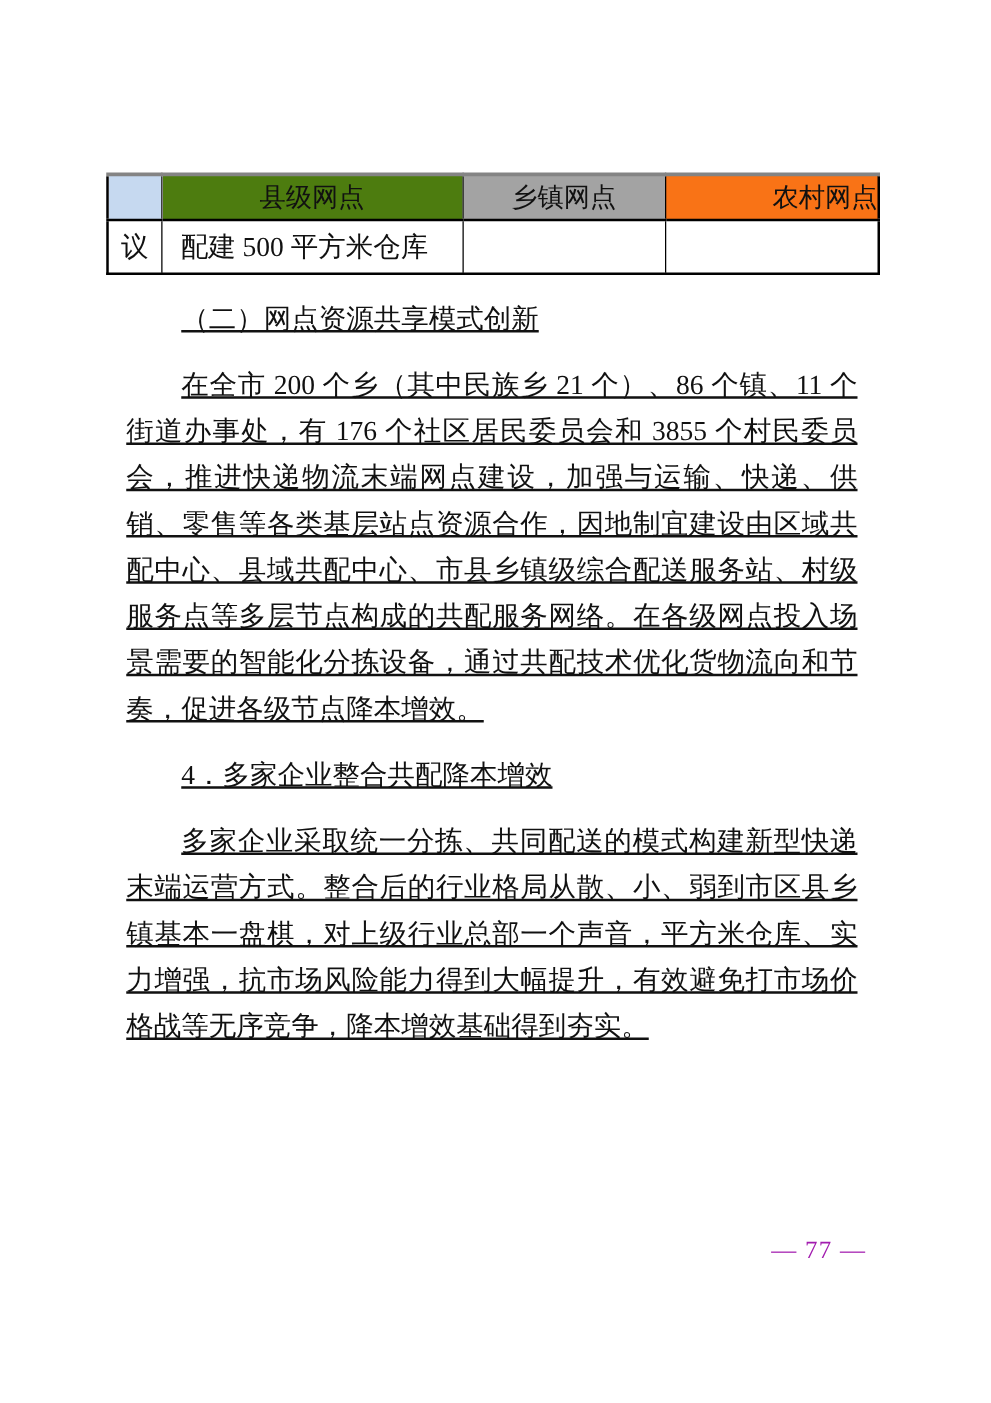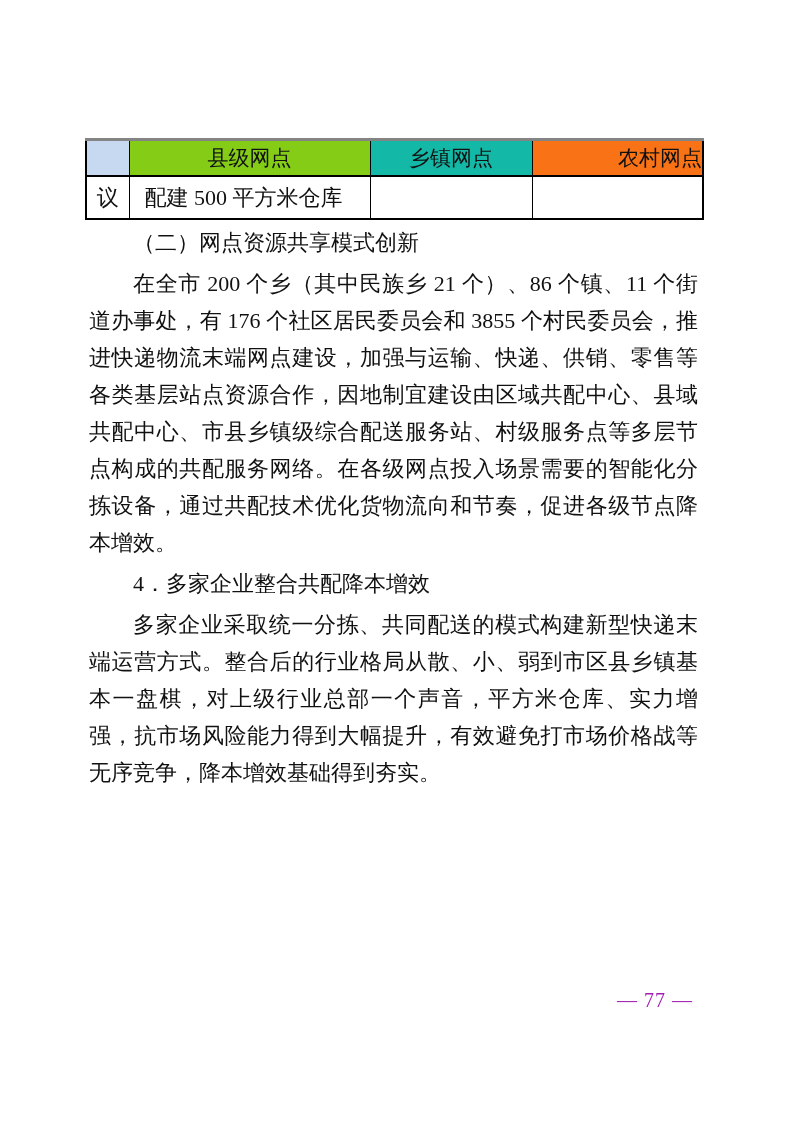--- a/index.html
+++ b/index.html
@@ -59,23 +59,24 @@
   
   .text-body {
     margin-top: 4px;
     font-size: 22px;
     line-height: 37px;
     text-align: justify;
     text-align-last: left;
     text-justify: inter-character;
   }
   .text-body p {
-    margin: 4px;
+    margin: 16px;
     padding: 0;
     text-indent: 2em;
+    text-decoration: underline;
   }
   
   .page-number {
     position: absolute;
     top: 986px;
     right: 100px;
     font-size: 20px;
     line-height: 28px;
     color: #a21caf;
     letter-spacing: 1px;
@@ -91,22 +92,22 @@
     <table class="doc-table">
       <colgroup>
         <col class="c0">
           <col class="c1">
           <col class="c2">
           <col class="c3">
       </colgroup>
       <thead>
         <tr>
           <th style="background-color: rgb(198, 217, 240);"></th>
-          <th style="background-color: #84cc16;">县级网点</th>
-          <th style="background-color: #14b8a6; margin-top: 46px;">乡镇网点</th>
+          <th style="background-color: #4d7c0f;">县级网点</th>
+          <th style="background-color: #a3a3a3; margin-top: 46px;">乡镇网点</th>
           <th style="background-color: #f97316; text-align: right;">农村网点</th>
         </tr>
       </thead>
       <tbody>
         <tr>
           <td class="cell-label">议</td>
           <td class="cell-county">配建 500 平方米仓库</td>
           <td></td>
           <td></td>
         </tr>

